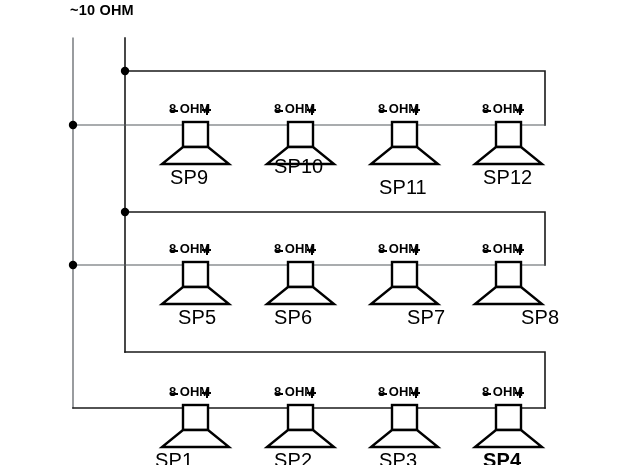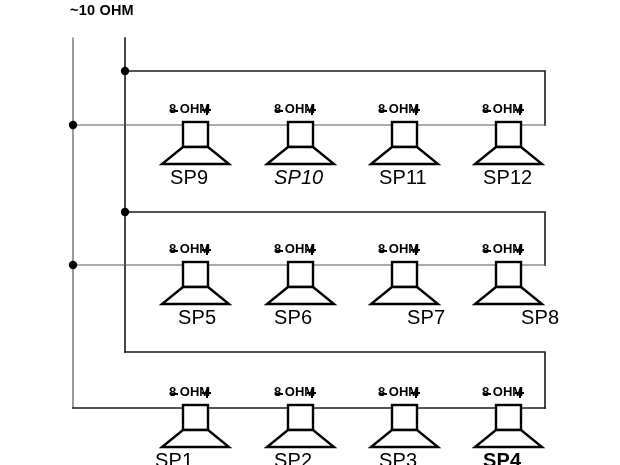--- a/index.html
+++ b/index.html
@@ -220,22 +220,22 @@
     <span>8 OHM</span>
     <span class="pos"></span>
   </div>
   <div class="ohm-label" style="left:482px; top:101px;">
     <span class="neg"></span>
     <span>8 OHM</span>
     <span class="pos"></span>
   </div>
 
   <div class="sp-label" style="left:170px; top:166px;">SP9</div>
-  <div class="sp-label" style="left:274px; top:166px;font-style:italic;">SP10</div>
-  <div class="sp-label" style="left:379px; top:166px;">SP11</div>
+  <div class="sp-label" style="left:274px; top:155px;">SP10</div>
+  <div class="sp-label" style="left:379px; top:176px;">SP11</div>
   <div class="sp-label" style="left:483px; top:166px;">SP12</div>
 
   <div class="ohm-label" style="left:169px; top:241px;">
     <span class="neg"></span>
     <span>8 OHM</span>
     <span class="pos"></span>
   </div>
   <div class="ohm-label" style="left:274px; top:241px;">
     <span class="neg"></span>
     <span>8 OHM</span>

